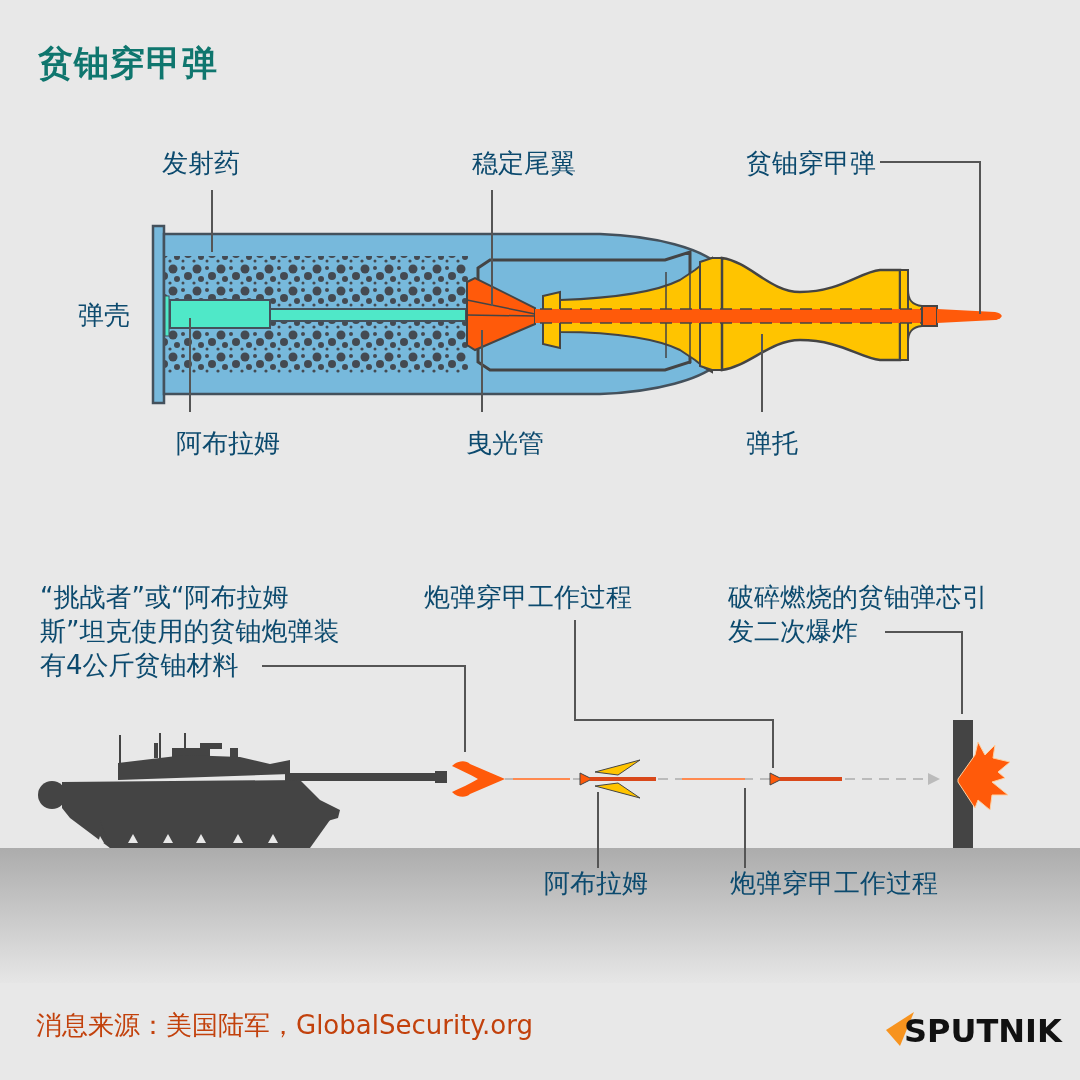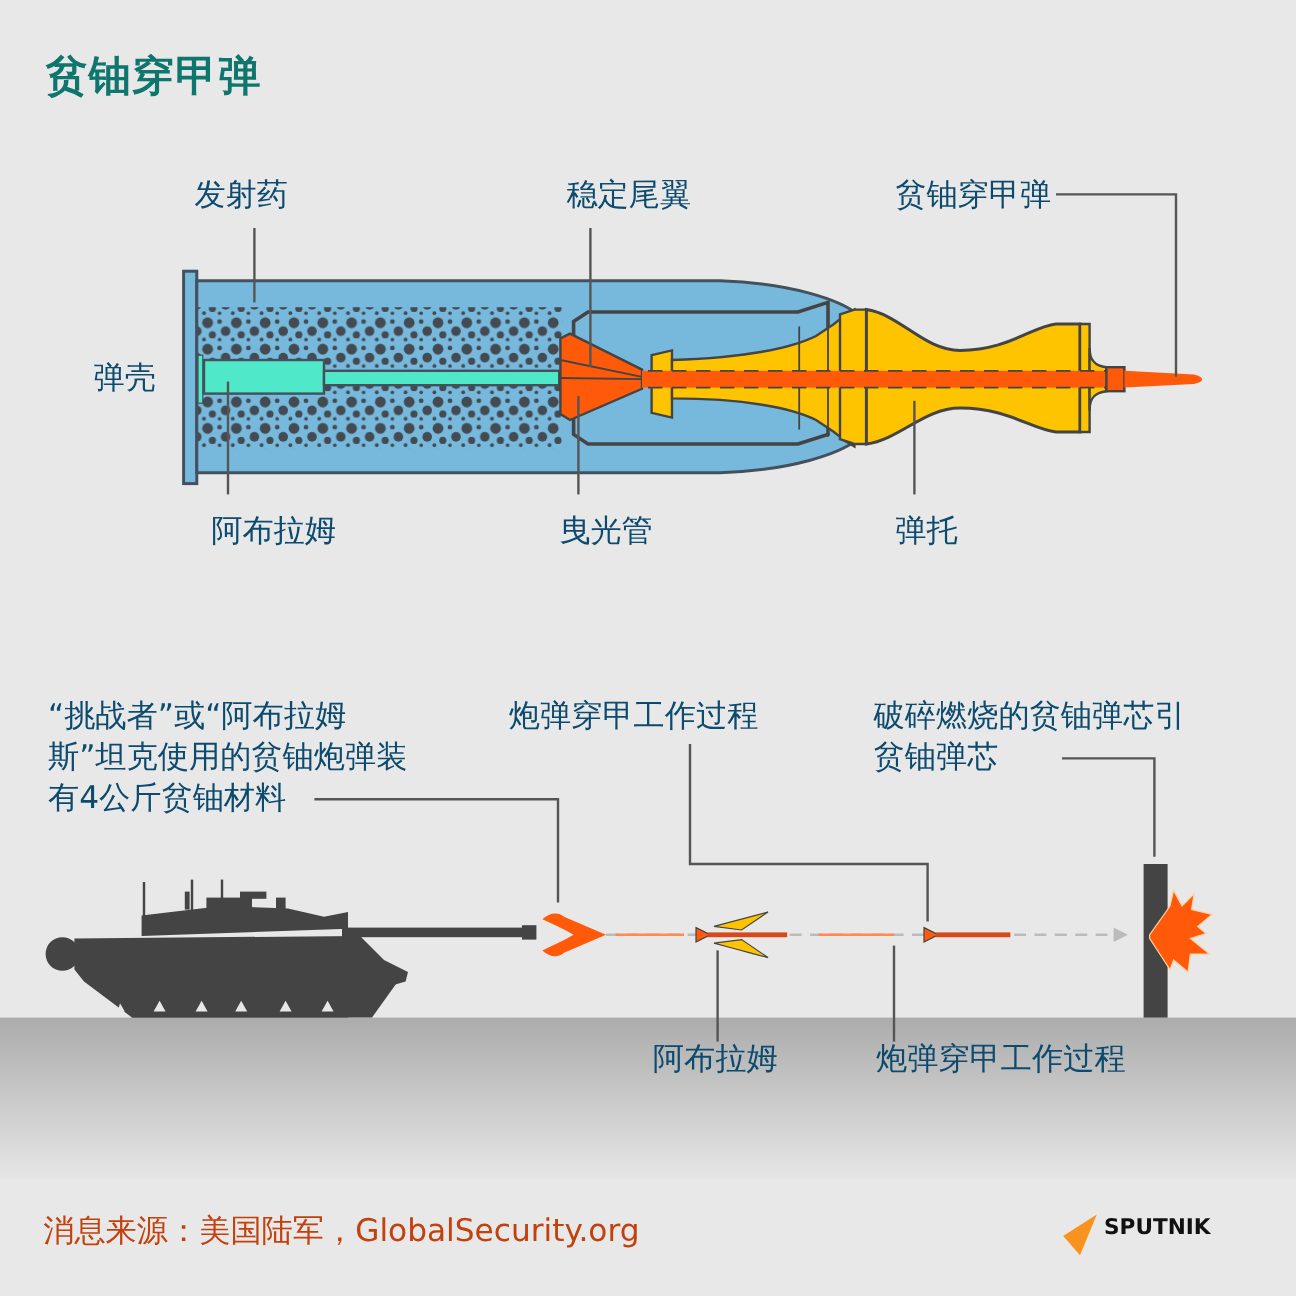--- a/index.html
+++ b/index.html
@@ -5,21 +5,21 @@
   html, body { margin:0; padding:0; }
   body { width:1080px; height:1080px; background:#e8e8e8; position:relative; overflow:hidden;
          font-family:"DejaVu Sans", "Liberation Sans", sans-serif; color:#444; }
   .title { position:absolute; left:38px; top:40px; font-size:35px; font-weight:bold; color:#0f766e; letter-spacing:1px; }
   .lbl { position:absolute; font-size:26px; color:#0c4a6e; white-space:nowrap; line-height:34px; }
   .ground { position:absolute; left:0; top:848px; width:1080px; height:135px;
             background:linear-gradient(#acacac, #e6e6e6); }
   svg.diagram { position:absolute; left:0; top:0; }
   .source { position:absolute; left:36px; top:1008px; font-size:26px; color:#c2410c; }
   .logo { position:absolute; left:884px; top:1008px; width:170px; height:40px; }
-  .logo-text { position:absolute; left:36px; top:4px; font-size:18px; font-weight:bold; color:#111; font-family:"DejaVu Sans", sans-serif; letter-spacing:0px; }
+  .logo-text { position:absolute; left:20px; top:4px; font-size:32px; font-weight:bold; color:#111; font-family:"DejaVu Sans", sans-serif; letter-spacing:0px; }
 </style>
 </head>
 <body>
 
 <div class="title">贫铀穿甲弹</div>
 
 <div class="ground"></div>
 
 <svg class="diagram" width="1080" height="1080" viewBox="0 0 1080 1080">
   <defs>
@@ -142,21 +142,21 @@
 <div class="lbl" style="left:78px;top:298px">弹壳</div>
 <div class="lbl" style="left:176px;top:426px">阿布拉姆</div>
 <div class="lbl" style="left:466px;top:426px">曳光管</div>
 <div class="lbl" style="left:746px;top:426px">弹托</div>
 
 <div class="lbl" style="left:40px;top:580px">“挑战者”或“阿布拉姆</div>
 <div class="lbl" style="left:40px;top:614px">斯”坦克使用的贫铀炮弹装</div>
 <div class="lbl" style="left:40px;top:648px">有4公斤贫铀材料</div>
 <div class="lbl" style="left:424px;top:580px">炮弹穿甲工作过程</div>
 <div class="lbl" style="left:728px;top:580px">破碎燃烧的贫铀弹芯引</div>
-<div class="lbl" style="left:728px;top:614px">贫铀弹芯</div>
+<div class="lbl" style="left:728px;top:614px">发二次爆炸</div>
 <div class="lbl" style="left:544px;top:866px">阿布拉姆</div>
 <div class="lbl" style="left:730px;top:866px">炮弹穿甲工作过程</div>
 
 <div class="source">消息来源：美国陆军，GlobalSecurity.org</div>
 <div class="logo">
   <svg width="34" height="40" style="position:absolute;left:0;top:0">
     <path d="M2 22 L30 4 L16 38 Z" fill="#f7931e"></path>
   </svg>
   <span class="logo-text">SPUTNIK</span>
 </div>

